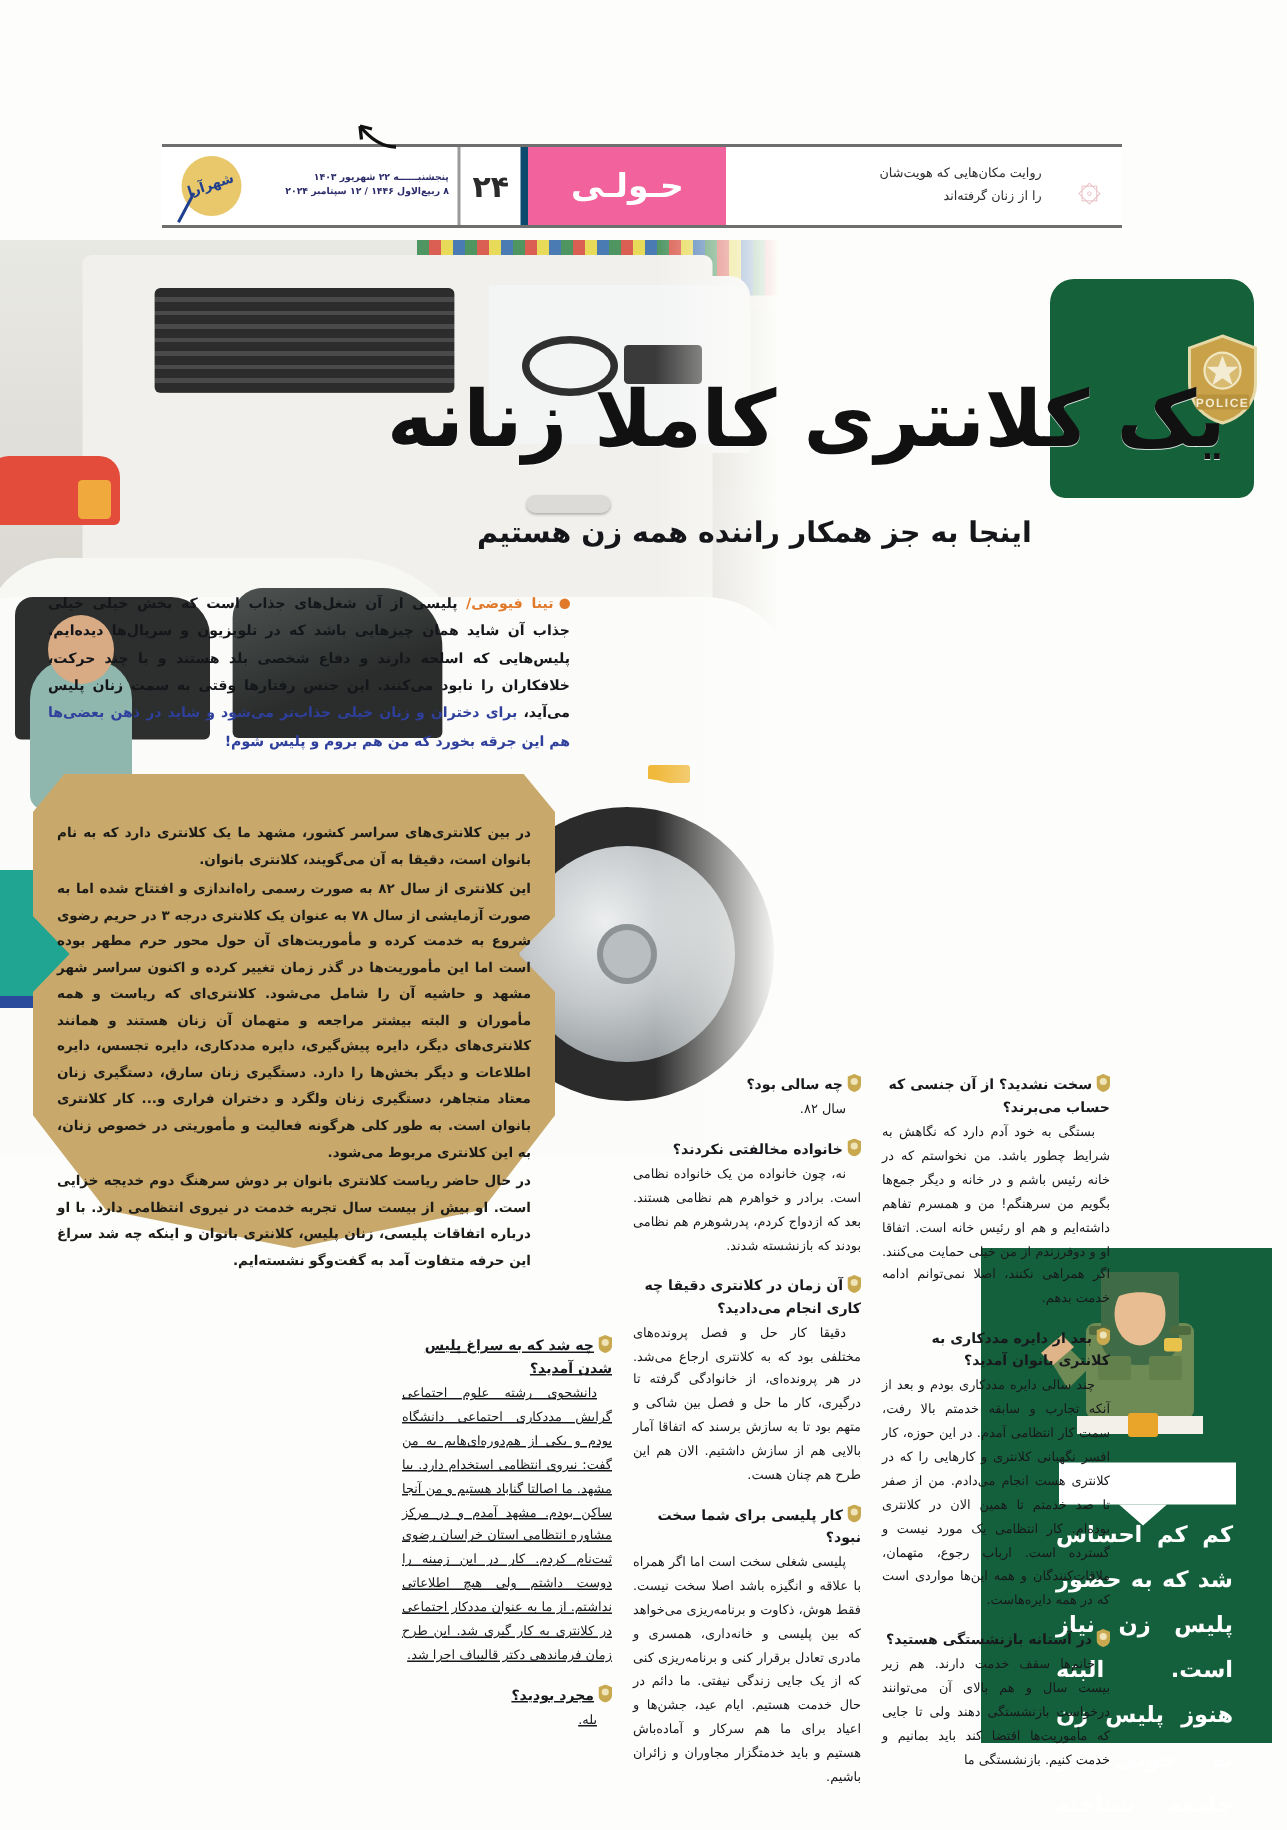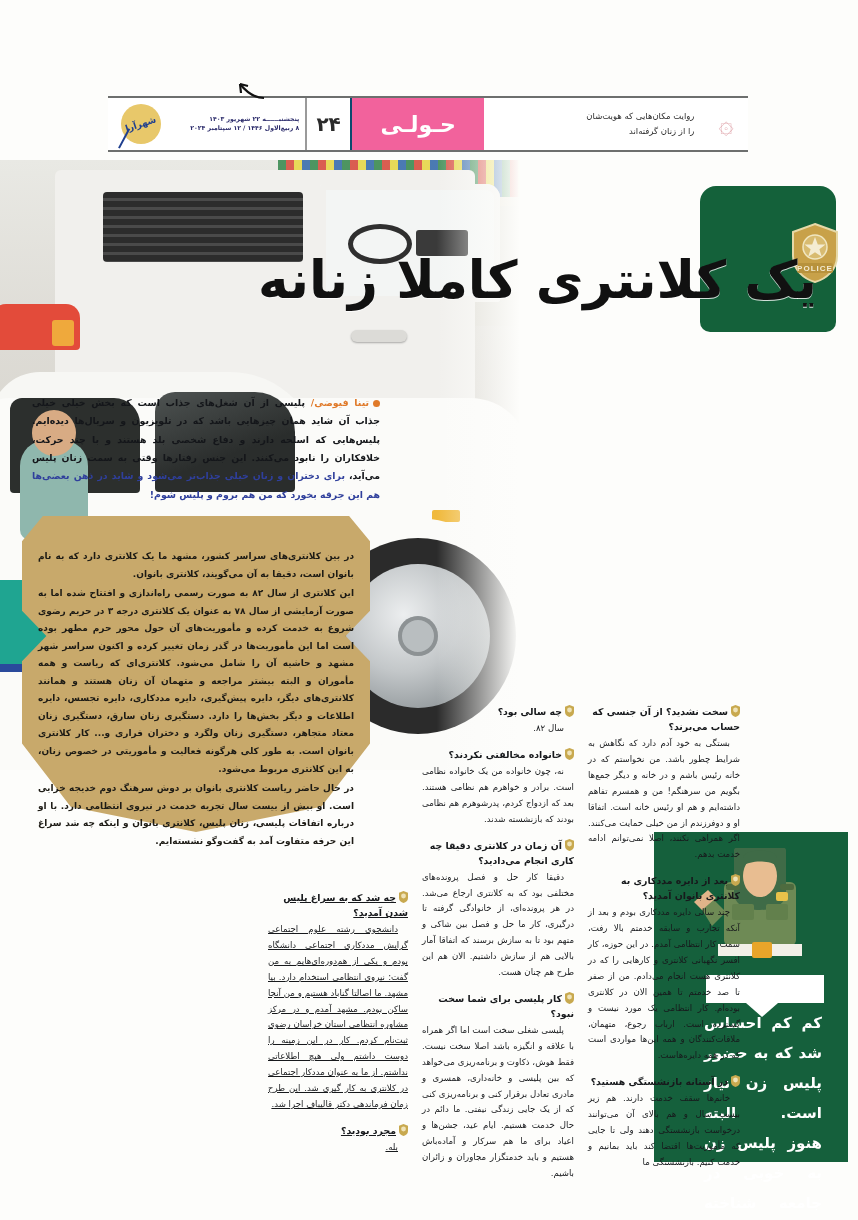--- a/index.html
+++ b/index.html
@@ -64,21 +64,21 @@
     border-right: 1px solid #9a9a9a;
     display: flex; flex-direction: column; justify-content: center;
     align-items: flex-start; padding-right: 6px; gap: 2px;
   }
   .mh-date span {
     font-size: 6.2px; color: #2a2a6a; font-weight: bold;
     white-space: nowrap; line-height: 1.1;
   }
   .mh-page {
     width: 48px;
-    border-right: 2px solid #0c4a6e;
+    border-right: 5px solid #0c4a6e;
     border-left: 1px solid #9a9a9a;
     display: flex; align-items: center; justify-content: center;
     font-size: 20px; font-weight: bold; color: #2b2b2b;
   }
   .mh-section {
     width: 140px;
     background: #f2629c;
     display: flex; align-items: center; justify-content: center;
     color: #ffffff; font-size: 22px; font-weight: bold;
     letter-spacing: 2px;
@@ -290,21 +290,21 @@
     width: 152px;
     font-size: 8.6px; line-height: 1.85;
     color: #17191c; text-align: justify;
   }
   .col.narrow { width: 140px; text-decoration: underline; }
   .q {
     font-weight: bold; font-size: 9.4px;
     margin: 10px 0 2px 0; line-height: 1.6;
     text-align: right;
   }
-  .col > .q:first-child { margin-top: 4px; }
+  .col > .q:first-child { margin-top: 16px; }
   .a { margin-bottom: 2px; text-indent: 10px; }
   .qbadge {
     display: inline-block; width: 9px; height: 12px;
     vertical-align: -2px; margin-left: 3px;
   }
 </style>
 </head>
 <body>
 
 <div class="page">
@@ -398,20 +398,21 @@
   <div class="green-plate"></div>
   <svg class="police-badge" viewBox="0 0 54 62">
     <path d="M27 2 L49 10 L49 34 C49 48 38 57 27 60 C16 57 5 48 5 34 L5 10 Z" fill="#c8a149" stroke="#e6d9a8" stroke-width="2"></path>
     <circle cx="27" cy="25" r="12" fill="#d8bb70" stroke="#f0e6c0" stroke-width="1.5"></circle>
     <path d="M27 15 L29.8 22.5 L37.5 22.5 L31.4 27.3 L33.8 34.8 L27 30.2 L20.2 34.8 L22.6 27.3 L16.5 22.5 L24.2 22.5 Z" fill="#f4ecd2"></path>
     <rect x="9" y="41" width="36" height="10" rx="2" fill="#b8923c"></rect>
     <text x="27" y="49" font-size="8" font-family="'Liberation Sans', sans-serif" font-weight="bold" fill="#f3ead0" text-anchor="middle" letter-spacing="1">POLICE</text>
   </svg>
 
   <div class="headline">یک کلانتری کاملا زنانه</div>
+  <div class="subhead">اینجا به جز همکار راننده همه زن هستیم</div>
 
   <div class="lead">
     <span class="dot"></span><span class="byline">تینا فیوضی/</span>
     <span>پلیسی از آن شغل‌های جذاب است که بخش خیلی خیلی جذاب آن شاید همان چیزهایی باشد که در تلویزیون و سریال‌ها دیده‌ایم. پلیس‌هایی که اسلحه دارند و دفاع شخصی بلد هستند و با چند حرکت، خلافکاران را نابود می‌کنند. این جنس رفتارها وقتی به سمت زنان پلیس می‌آید،</span>
     <span class="hl">برای دختران و زنان خیلی جذاب‌تر می‌شود و شاید در ذهن بعضی‌ها هم این جرقه بخورد که من هم بروم و پلیس شوم!</span>
   </div>
 
   <div class="badge-block"></div>
   <div class="badge-text">
     <p>در بین کلانتری‌های سراسر کشور، مشهد ما یک کلانتری دارد که به نام بانوان است، دقیقا به آن می‌گویند، کلانتری بانوان.</p>

